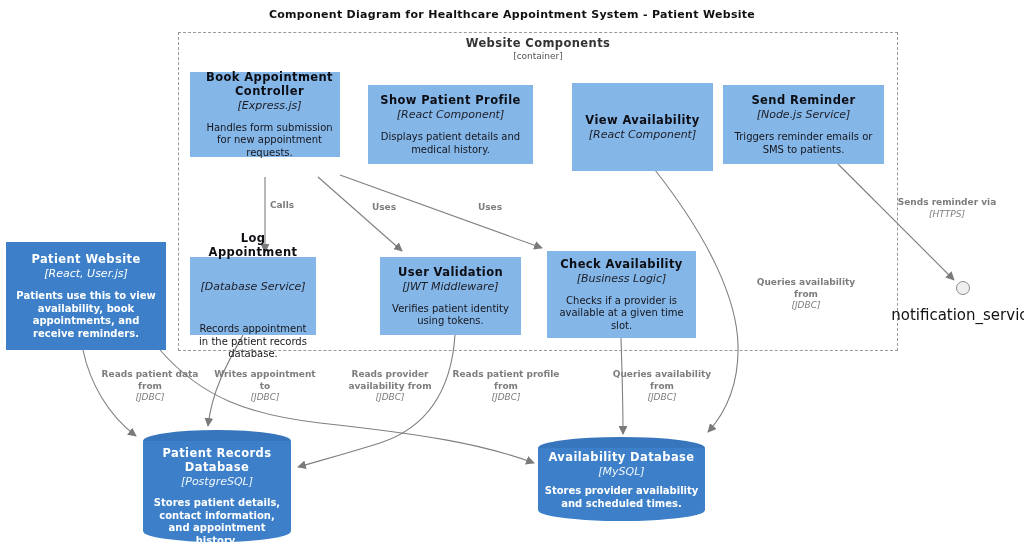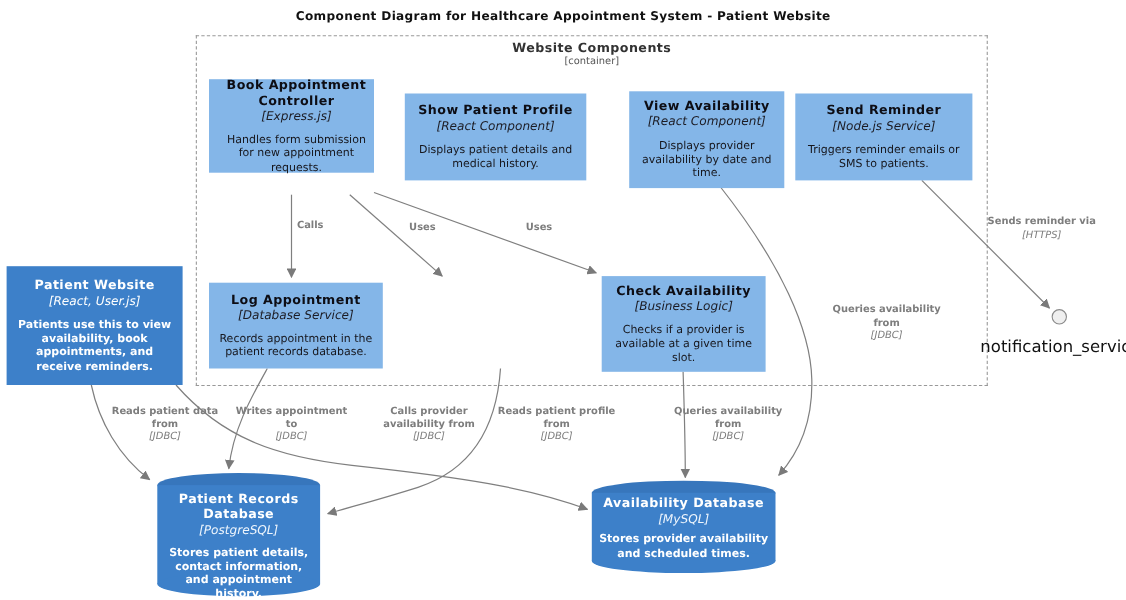--- a/index.html
+++ b/index.html
@@ -98,35 +98,39 @@
 
   <div class="comp" style="left:368px; top:85px; width:165px; height:79px;">
     <div class="c-name">Show Patient Profile</div>
     <div class="c-tech">[React Component]</div>
     <div class="c-desc">Displays patient details and medical history.</div>
   </div>
 
   <div class="comp" style="left:556px; top:83px; width:141px; height:88px;margin-left:16px;">
     <div class="c-name">View Availability</div>
     <div class="c-tech">[React Component]</div>
-    <div class="c-desc">Displays provider availability by date and time.</div>
   </div>
 
   <div class="comp" style="left:723px; top:85px; width:161px; height:79px;">
     <div class="c-name">Send Reminder</div>
     <div class="c-tech">[Node.js Service]</div>
     <div class="c-desc">Triggers reminder emails or SMS to patients.</div>
   </div>
 
-  <div class="comp" style="left:190px; top:257px; width:158px; height:78px;">
+  <div class="comp" style="left:190px; top:257px; width:126px; height:78px;gap:20px;">
     <div class="c-name">Log Appointment</div>
     <div class="c-tech">[Database Service]</div>
     <div class="c-desc">Records appointment in the patient records database.</div>
   </div>
 
+  <div class="comp" style="left:380px; top:257px; width:141px; height:78px;">
+    <div class="c-name">User Validation</div>
+    <div class="c-tech">[JWT Middleware]</div>
+    <div class="c-desc">Verifies patient identity using tokens.</div>
+  </div>
 
   <div class="comp" style="left:547px; top:251px; width:149px; height:87px;">
     <div class="c-name">Check Availability</div>
     <div class="c-tech">[Business Logic]</div>
     <div class="c-desc">Checks if a provider is available at a given time slot.</div>
   </div>
 
   <div class="comp dark" style="left:6px; top:242px; width:160px; height:108px;">
     <div class="c-name">Patient Website</div>
     <div class="c-tech">[React, User.js]</div>
@@ -180,21 +184,21 @@
     <div>Reads patient data</div>
     <div>from</div>
     <div class="tech">[JDBC]</div>
   </div>
   <div class="elabel" style="left:265px; top:369px;">
     <div>Writes appointment</div>
     <div>to</div>
     <div class="tech">[JDBC]</div>
   </div>
   <div class="elabel" style="left:390px; top:369px;">
-    <div>Calls provider</div>
+    <div>Reads provider</div>
     <div>availability from</div>
     <div class="tech">[JDBC]</div>
   </div>
   <div class="elabel" style="left:506px; top:369px;">
     <div>Reads patient profile</div>
     <div>from</div>
     <div class="tech">[JDBC]</div>
   </div>
   <div class="elabel" style="left:662px; top:369px;">
     <div>Queries availability</div>

